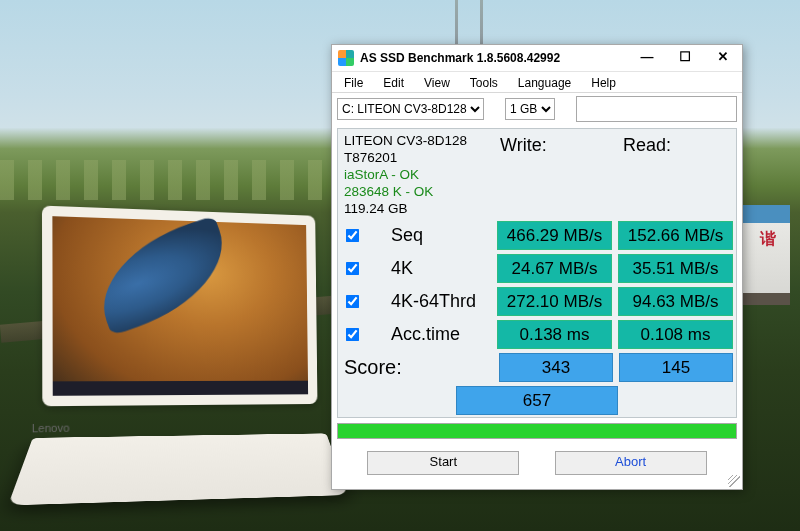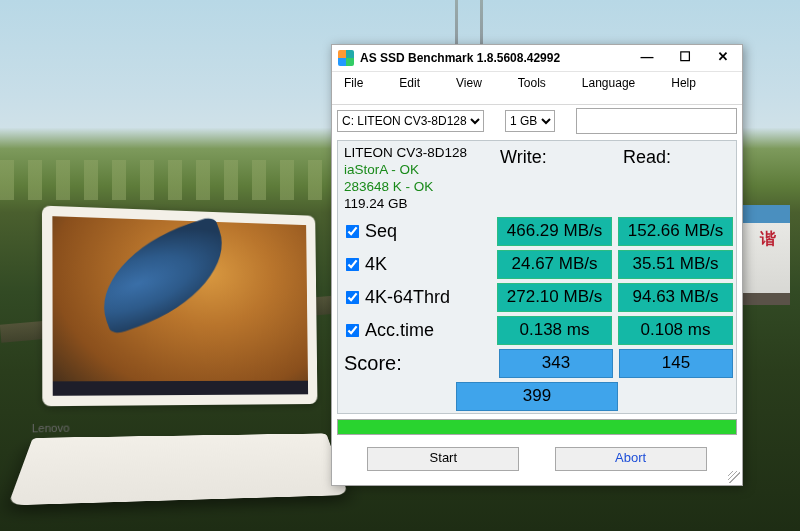--- a/index.html
+++ b/index.html
@@ -90,21 +90,21 @@
     border-bottom:1px solid #e4e4e4; background:#fff;font-weight:bold;
   }
   .titlebar .ico{
     width:16px;height:16px;margin:0 6px;
     background: conic-gradient(#2aa 0 90deg,#3c6 90deg 180deg,#29f 180deg 270deg,#f93 270deg 360deg);
     border-radius:2px;
   }
   .title-txt{flex:1; font-size:12px;}
   .winbtn{width:38px;height:26px;text-align:center;line-height:24px;font-size:13px;}
   .menubar{
-    display:flex; gap:20px; padding:2px 4px 12px; border-bottom:1px solid #d8d8d8;
+    display:flex; gap:4px; padding:2px 4px 0; border-bottom:1px solid #d8d8d8;
     font-size:12px;
   }
   .menubar span{padding:2px 8px;}
   .toolbar{
     display:flex; gap:21px; padding:3px 5px; align-items:center;justify-content:flex-end;
   }
   select, .textbox{
     height:22px; font-size:12px; border:1px solid #a8a8a8; background:#fff;
   }
   .content{
@@ -115,20 +115,21 @@
   .info-cell{
     box-sizing:border-box; padding:4px 6px 2px; font-size:13.5px;
   }
   .info-col{width:152px; line-height:1.25;}
   .green{color:#1a8a1a;}
   .read-col,.write-col{flex:1; font-size:18px; padding-top:6px; padding-left:10px;}
   .body-row{display:flex; height:33px; align-items:stretch;}
   .lbl-cell{
     width:152px; display:flex; align-items:center; padding-left:4px;
     font-size:18px;
+    gap:26px;
   }
   .chk{margin-right:6px; transform:scale(1.05);}
   .val{
     flex:1; margin:2px 3px; display:flex; align-items:center; justify-content:center;
     font-size:17px; border:1px solid;
   }
   .v-green{ background:#14b8a6; border-color:#2bbd82;}
   .v-blue { background:#3fa4eb; border-color:#2f86c4;}
   .score-label{
     width:152px; font-size:20px; padding-left:6px; display:flex; align-items:center;
@@ -199,20 +200,21 @@
       <option>1 GB</option>
     </select>
     <input class="textbox" style="flex: 1 1 0%;">
   </div>
 
   <div class="content">
 
     <div class="info-row">
       <div class="info-cell info-col">
         <div>LITEON CV3-8D128</div>
+        <div>T876201</div>
         <div class="green">iaStorA - OK</div>
         <div class="green">283648 K - OK</div>
         <div>119.24 GB</div>
       </div>
       <div class="info-cell write-col">Write:</div>
       <div class="info-cell read-col">Read:</div>
     </div>
 
     <div class="body-row">
       <div class="lbl-cell">
@@ -250,21 +252,21 @@
       <div class="val v-green">0.108 ms</div>
     </div>
 
     <div class="body-row">
       <div class="score-label">Score:</div>
       <div class="val v-blue">343</div>
       <div class="val v-blue">145</div>
     </div>
 
     <div class="total-row">
-      <div class="val v-blue">399</div>
+      <div class="val v-blue">657</div>
     </div>
 
   </div>
 
   <div class="progress-outer">
     <div class="progress-inner"></div>
   </div>
 
   <div class="btnrow">
     <div class="btn">Start</div>

